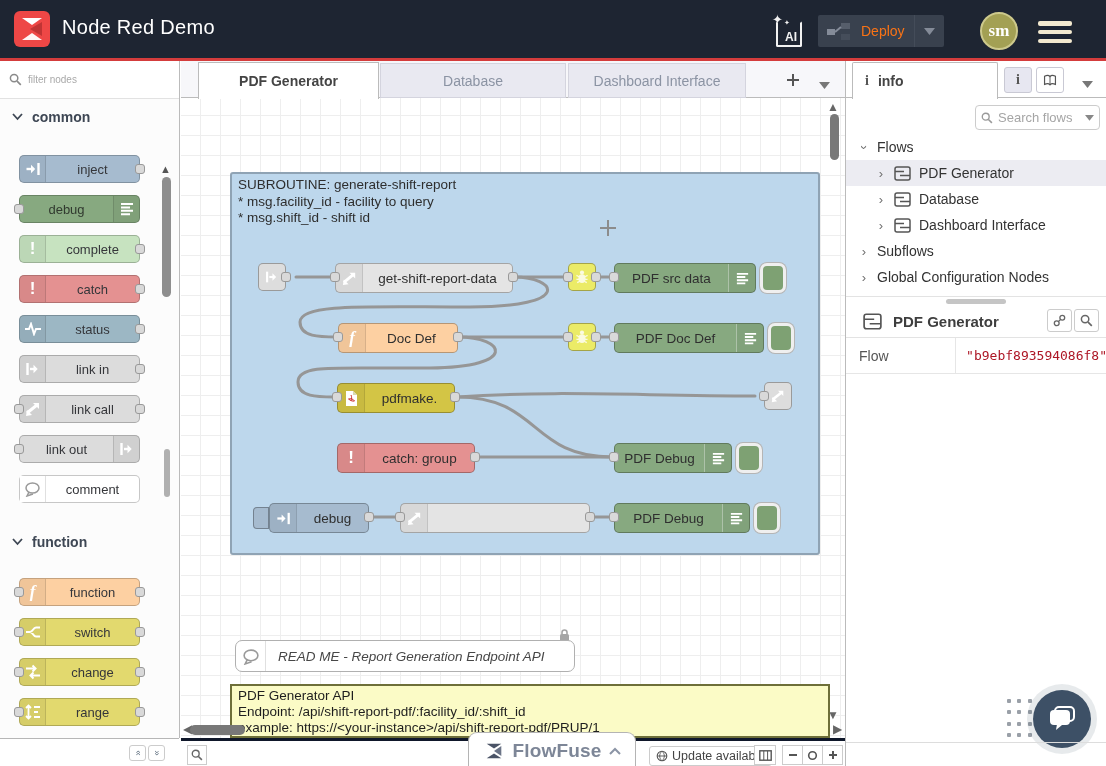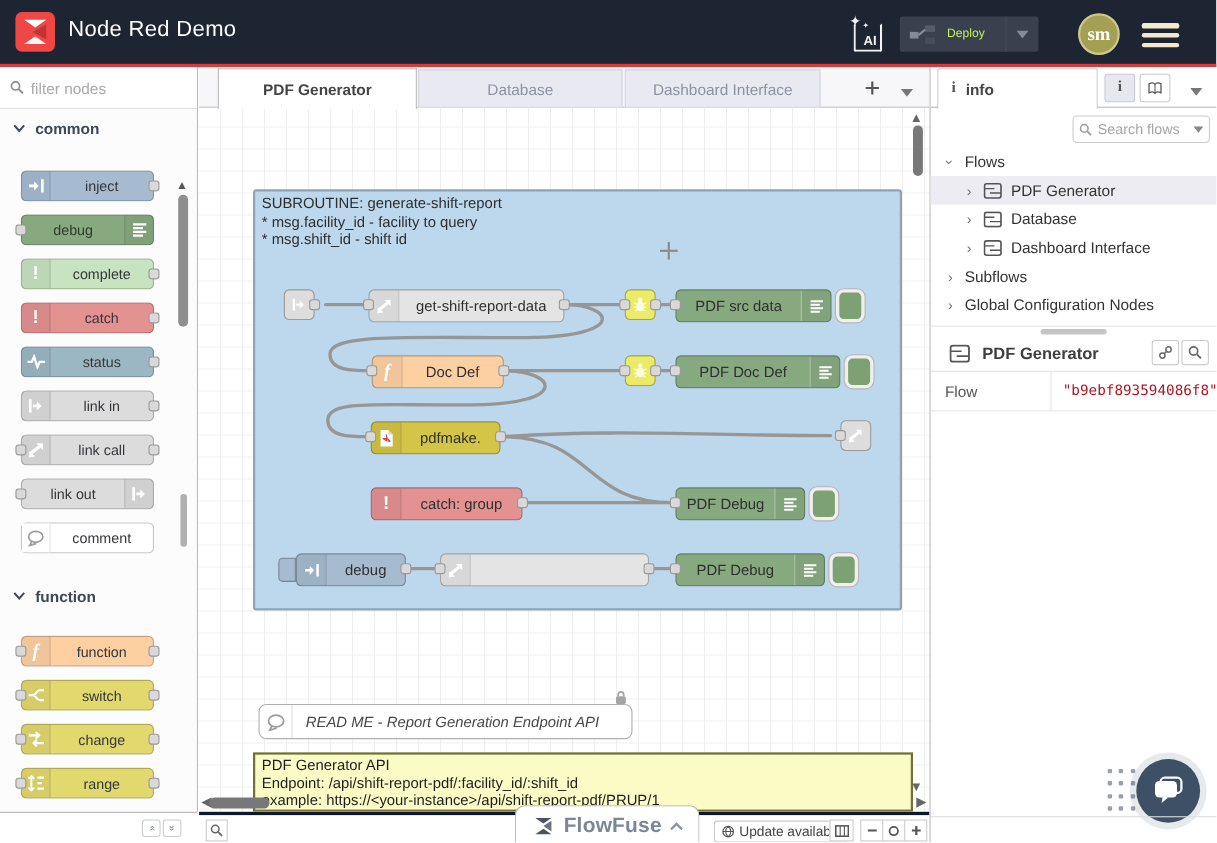--- a/index.html
+++ b/index.html
@@ -9,29 +9,29 @@
 
   
   .header{position:absolute;left:0;top:0;width:1106px;height:61px;background:#1e2532;border-bottom:3px solid #d43c3c}
   .logo{position:absolute;left:14px;top:11px;width:36px;height:36px;border-radius:6px;background:#ee4746;overflow:hidden}
   .app-title{position:absolute;left:62px;top:16px;color:#fff;font-size:20px;font-weight:500;letter-spacing:.3px}
   .ai-btn{position:absolute;left:773px;top:16px;width:32px;height:32px}
   .ai-box{position:absolute;left:3px;top:5px;width:26px;height:26px;border:2px solid #f2f2f2;border-top-color:transparent;border-radius:2px;color:#f2f2f2;font-size:12px;font-weight:bold;display:flex;align-items:flex-end;justify-content:flex-end;padding:0 3px 1px 0}
   .spark{position:absolute;left:-1px;top:-4px;color:#f2f2f2;font-size:13px}
   .spark2{position:absolute;left:11px;top:3px;color:#f2f2f2;font-size:7px}
   .deploy{position:absolute;left:818px;top:15px;width:126px;height:32px;background:#39414e;border-radius:2px;display:flex;align-items:center}
-  .deploy .dlabel{color:#bef264;font-size:11px;margin-left:10px}
+  .deploy .dlabel{color:#f97316;font-size:14px;margin-left:10px}
   .deploy .dcaret{position:absolute;right:0;top:0;width:30px;height:32px;border-left:1px solid #444c59;display:flex;align-items:center;justify-content:center}
   .avatar{position:absolute;left:980px;top:12px;width:38px;height:38px;border-radius:50%;background:#a3a054;border:2px solid #cdc98c;color:#fff;display:flex;align-items:center;justify-content:center;font-family:"Liberation Serif",serif;font-weight:bold;font-size:17px}
   .burger{position:absolute;left:1038px;top:21px;width:34px;height:22px;display:flex;flex-direction:column;justify-content:space-between}
   .burger div{height:4.5px;border-radius:2px;background:#f3e9cf}
 
   
   .palette{position:absolute;left:0;top:61px;width:180px;height:677px;background:#fcfcfc;border-right:1px solid #bbb}
-  .filter{position:absolute;left:0;top:0;width:179px;height:38px;background:#fff;border-bottom:1px solid #e2e2e2;display:flex;align-items:center;padding-left:9px;color:#a9a9a9;font-size:14px}
+  .filter{position:absolute;left:0;top:0;width:179px;height:38px;background:#fff;border-bottom:1px solid #e2e2e2;display:flex;align-items:center;padding-left:9px;color:#a9a9a9;font-size:10px}
   .filter svg{margin-right:6px}
   .cat{position:absolute;left:12px;color:#3e4754;font-weight:bold;font-size:14px;display:flex;align-items:center;gap:9px}
   .pn{position:absolute;left:19px;width:121px;height:28px;border-radius:5px;border:1px solid rgba(0,0,0,.22);display:flex;align-items:stretch;font-size:13px;color:#35363a}
   .pn .ic{width:26px;display:flex;align-items:center;justify-content:center;flex:none}
   .pn .ic.l{border-right:1px solid rgba(0,0,0,.12);background:rgba(0,0,0,.05)}
   .pn .ic.r{border-left:1px solid rgba(0,0,0,.12);background:rgba(0,0,0,.05)}
   .pn .lb{flex:1;display:flex;align-items:center;justify-content:center;white-space:nowrap}
   .c-inject{background:#a6bbcf}.c-debug{background:#87a980;color:#fff0}.c-debug .lb{color:#313a2f}
   .c-complete{background:#c7e3c0}.c-catch{background:#e49191}.c-status{background:#9cb7c4}
   .c-link{background:#dcdcdc}.c-comment{background:#fff}

